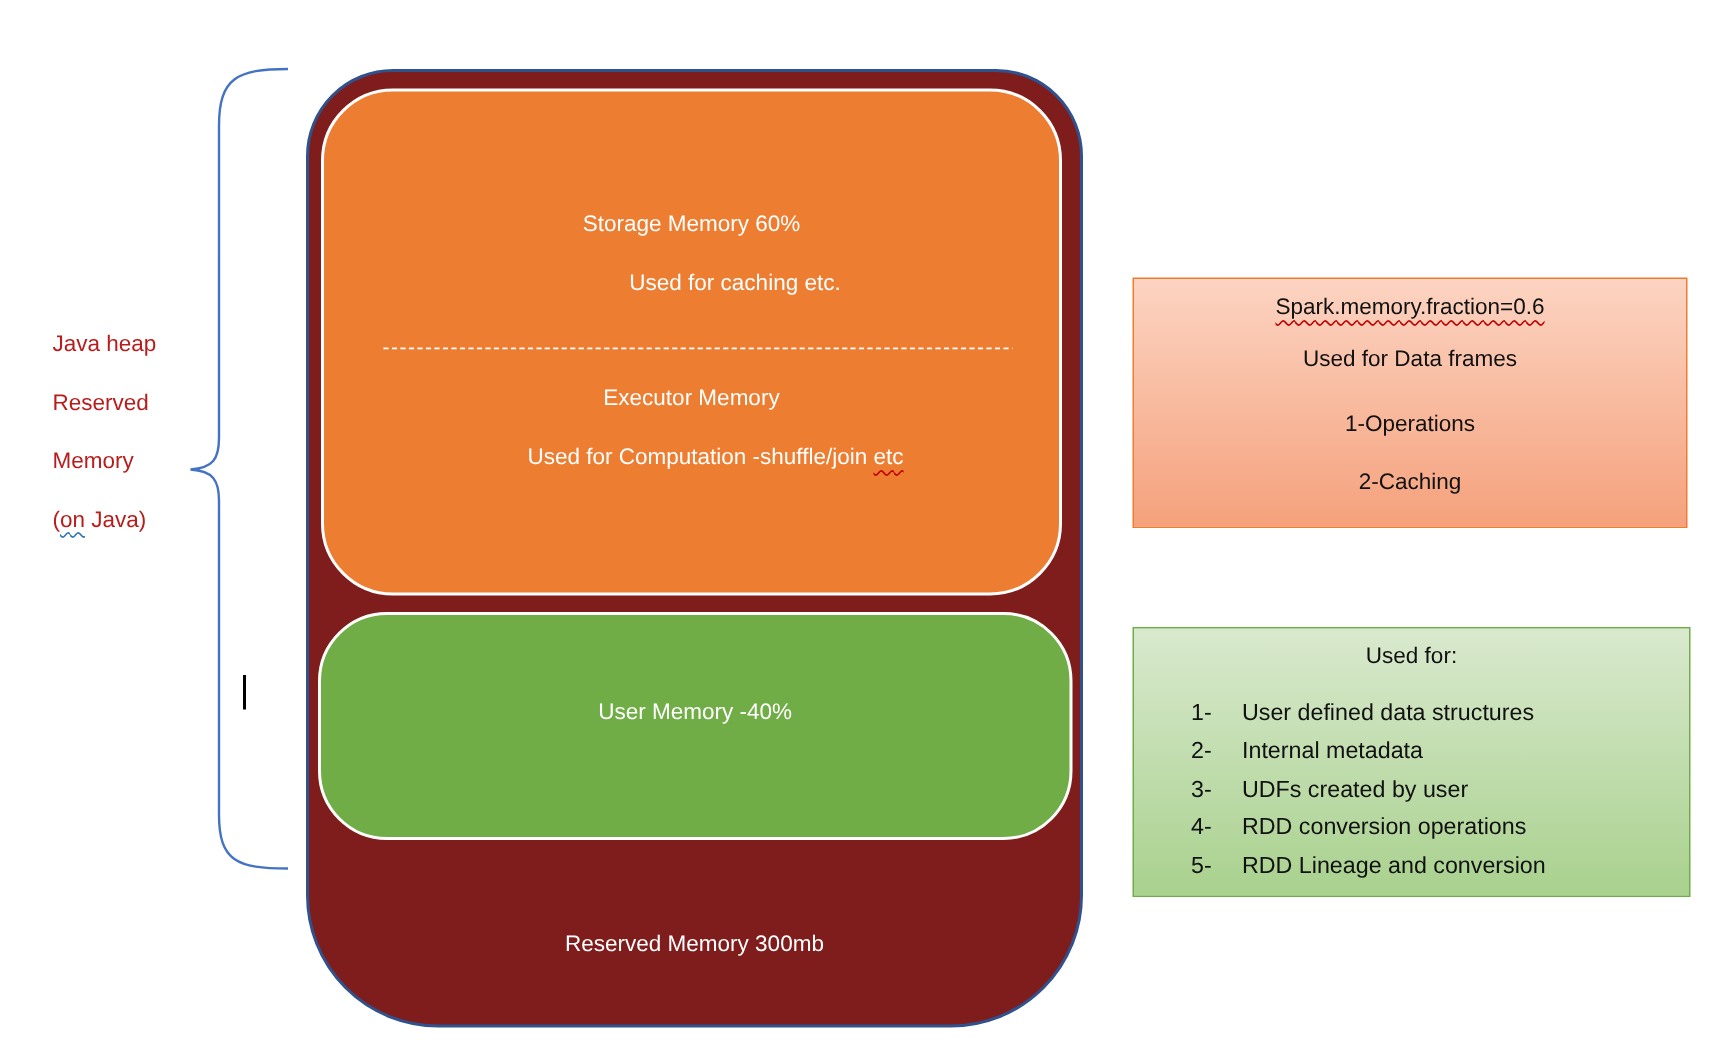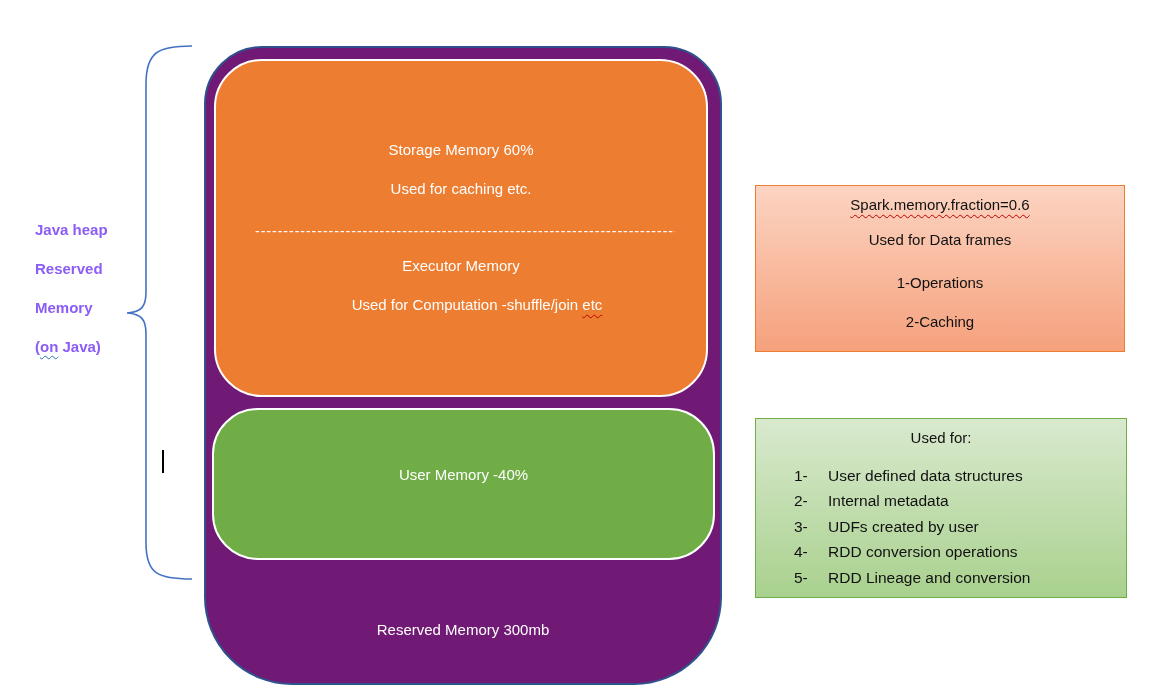--- a/index.html
+++ b/index.html
@@ -2,28 +2,28 @@
 <html><head>
 <meta charset="utf-8">
 <style>
   html,body{margin:0;padding:0;background:#ffffff;}
   .canvas{
     position:relative;width:1149px;height:695px;background:#ffffff;overflow:hidden;
     font-family:"Liberation Sans",sans-serif;color:#1a1a1a;
   }
 
   
-  .heap-label-line{position:absolute;left:35px;font-size:15px;font-weight:bold;color:#8b5cf6;white-space:nowrap;}
+  .heap-label-line{position:absolute;left:35px;font-size:15px;font-weight:normal;color:#b91c1c;white-space:nowrap;}
   .wavy-blue{text-decoration-line:underline;text-decoration-style:wavy;text-decoration-color:#2E75B6;text-decoration-thickness:1px;text-underline-offset:3px;}
   .wavy-red{text-decoration-line:underline;text-decoration-style:wavy;text-decoration-color:#C00000;text-decoration-thickness:1px;text-underline-offset:4px;text-align:right;}
 
   
   .heap-container{
     position:absolute;left:204px;top:46px;width:518px;height:639px;
-    background:#701a75;border:2px solid #2F528F;box-sizing:border-box;
+    background:#7f1d1d;border:2px solid #2F528F;box-sizing:border-box;
     border-radius:58px 58px 88px 88px;
   }
   .orange-block{
     position:absolute;left:8px;top:11px;width:494px;height:338px;
     background:#ED7D31;border:2.5px solid #ffffff;box-sizing:border-box;border-radius:48px;
   }
   .green-block{
     position:absolute;left:6px;top:360px;width:503px;height:152px;
     background:#70AD47;border:2.5px solid #ffffff;box-sizing:border-box;border-radius:46px;
   }
@@ -68,21 +68,21 @@
   <svg class="brace-svg" width="80" height="545" viewBox="0 0 80 545" aria-hidden="true">
     <path d="M72,6 C38,6 26,12 26,44 L26,252 C26,266 22,272 7,273 C22,274 26,280 26,294 L26,503 C26,534 38,539 72,539" fill="none" stroke="#4472C4" stroke-width="1.6"></path>
   </svg>
 
   <div class="text-cursor"></div>
 
   <div class="heap-container">
 
     <div class="orange-block">
       <div class="block-text" style="top:80px;">Storage Memory 60%</div>
-      <div class="block-text" style="top:119px;">Used for caching etc.</div>
+      <div class="block-text" style="top:119px;padding-left:29px;">Used for caching etc.</div>
       <div class="divider">----------------------------------------------------------------------------------------------------------</div>
       <div class="block-text" style="top:196px;">Executor Memory</div>
       <div class="block-text" style="top:235px;padding-left:16px;"><span>Used for Computation -shuffle/join </span><span class="wavy-red">etc</span></div>
     </div>
 
     <div class="green-block">
       <div class="block-text" style="top:56px;">User Memory -40%</div>
     </div>
 
     <div class="block-text" style="top:573px;">Reserved Memory 300mb</div>

